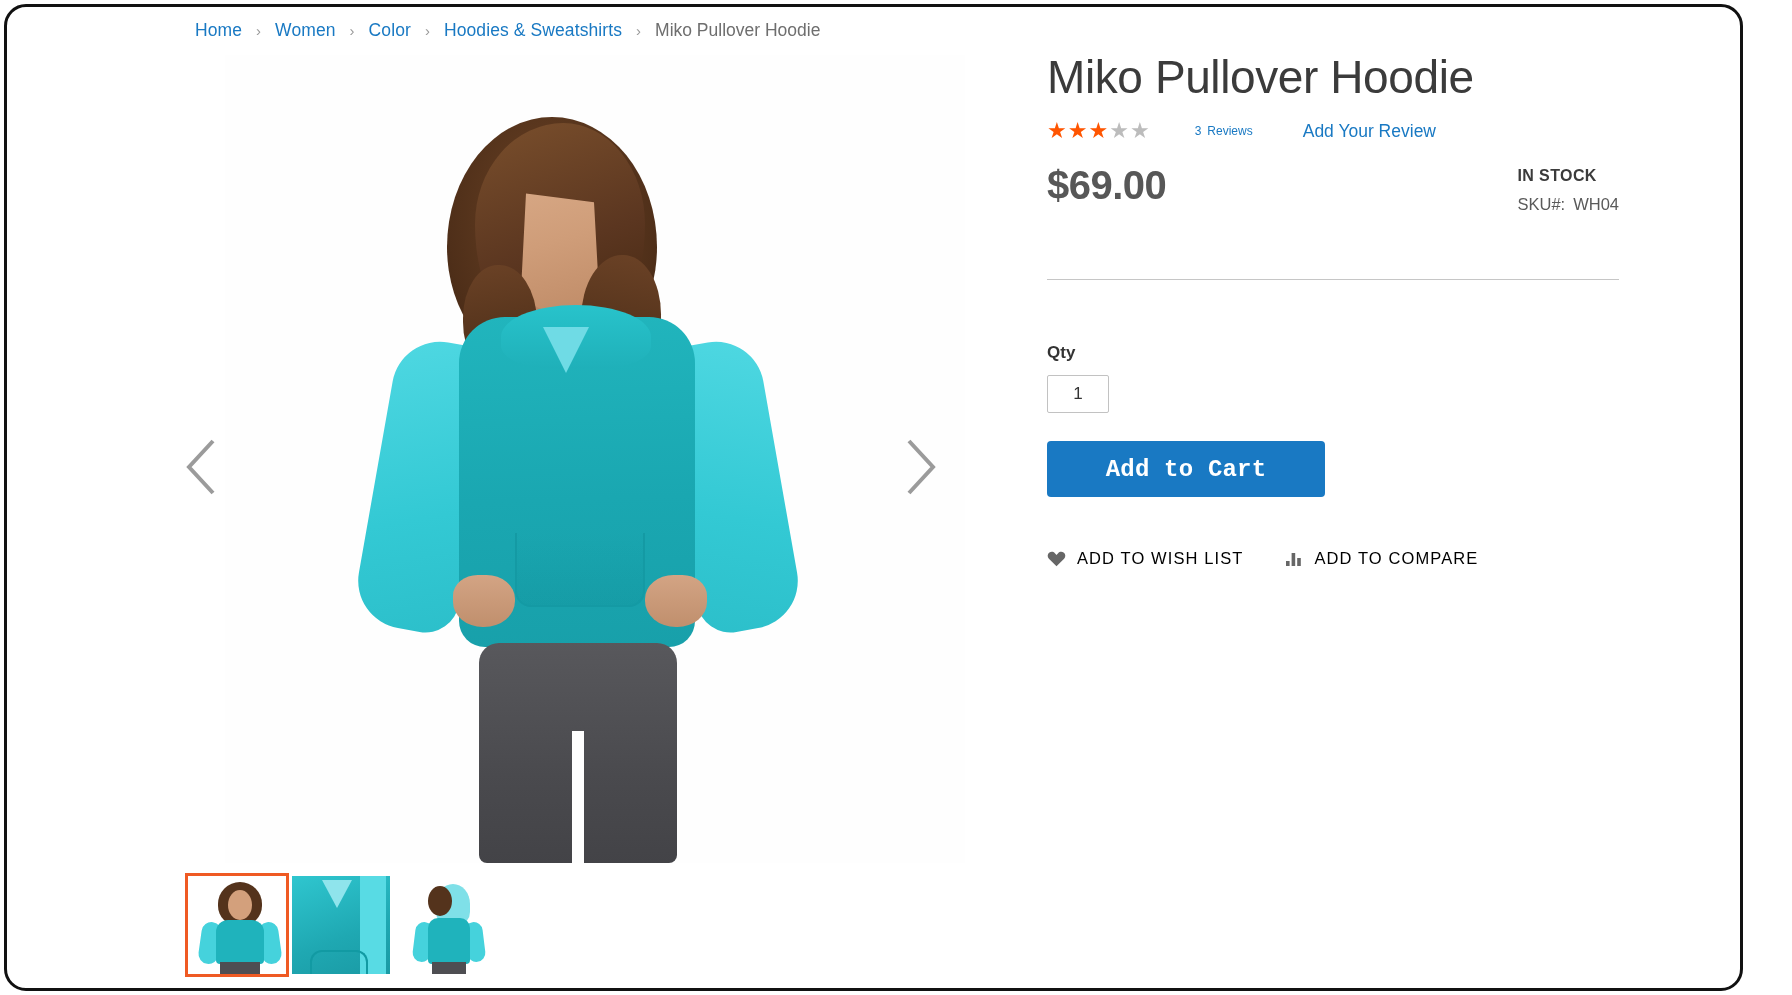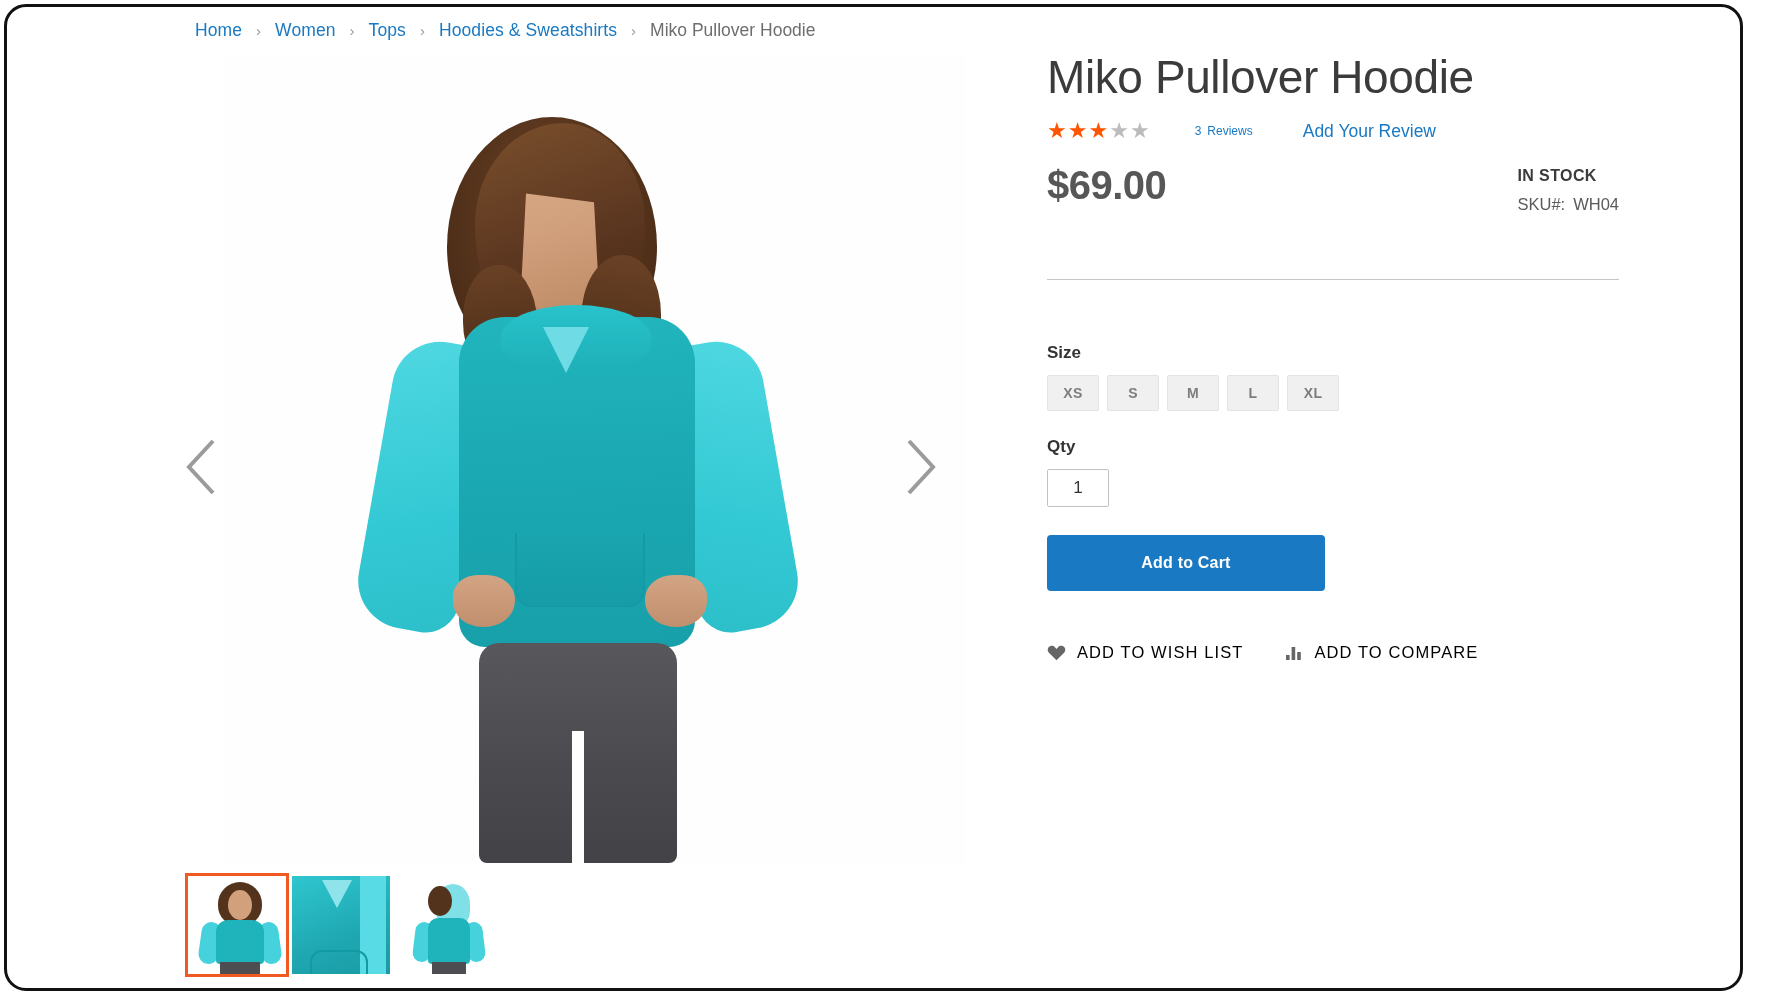--- a/index.html
+++ b/index.html
@@ -325,24 +325,24 @@
   }
 
   #add-to-cart-button {
     margin-top: 28px;
     width: 278px;
     height: 56px;
     background: #1979c3;
     border: none;
     border-radius: 4px;
     color: #ffffff;
-    font-size: 16px;
+    font-size: 24px;
     font-weight: bold;
     cursor: pointer;
-    font-family: Liberation Sans, sans-serif;
+    font-family: Liberation Mono, monospace;
     letter-spacing: .2px;
   }
 
   #secondary-actions {
     margin-top: 52px;
     display: flex;
     align-items: center;
   }
   .sec-action {
     display: flex;
@@ -359,21 +359,21 @@
 </head>
 <body>
 
 <div id="page-frame">
 
   <nav id="breadcrumb">
     <a class="crumb-link" href="#">Home</a>
     <span class="crumb-sep">›</span>
     <a class="crumb-link" href="#">Women</a>
     <span class="crumb-sep">›</span>
-    <a class="crumb-link" href="#">Tops</a>
+    <a class="crumb-link" href="#">Color</a>
     <span class="crumb-sep">›</span>
     <a class="crumb-link" href="#">Hoodies &amp; Sweatshirts</a>
     <span class="crumb-sep">›</span>
     <span class="crumb-current">Miko Pullover Hoodie</span>
   </nav>
 
   <section id="gallery">
 
     <div id="main-image-wrap">
       <div class="photo-bg">
@@ -460,30 +460,20 @@
         <div id="sku-line">
           <span id="sku-label">SKU#:</span><span>WH04</span>
         </div>
       </div>
     </div>
 
     <div id="info-divider"></div>
 
     <div id="options">
 
-      <div id="size-block">
-        <div class="opt-label">Size</div>
-        <div id="size-swatches">
-          <div class="size-swatch">XS</div>
-          <div class="size-swatch">S</div>
-          <div class="size-swatch">M</div>
-          <div class="size-swatch">L</div>
-          <div class="size-swatch">XL</div>
-        </div>
-      </div>
 
 
       <div id="qty-block">
         <div class="opt-label">Qty</div>
         <input id="qty-input" type="text" value="1" style="">
       </div>
 
       <button id="add-to-cart-button" style="background: rgb(25, 121, 195);">Add to Cart</button>
 
       <div id="secondary-actions">

